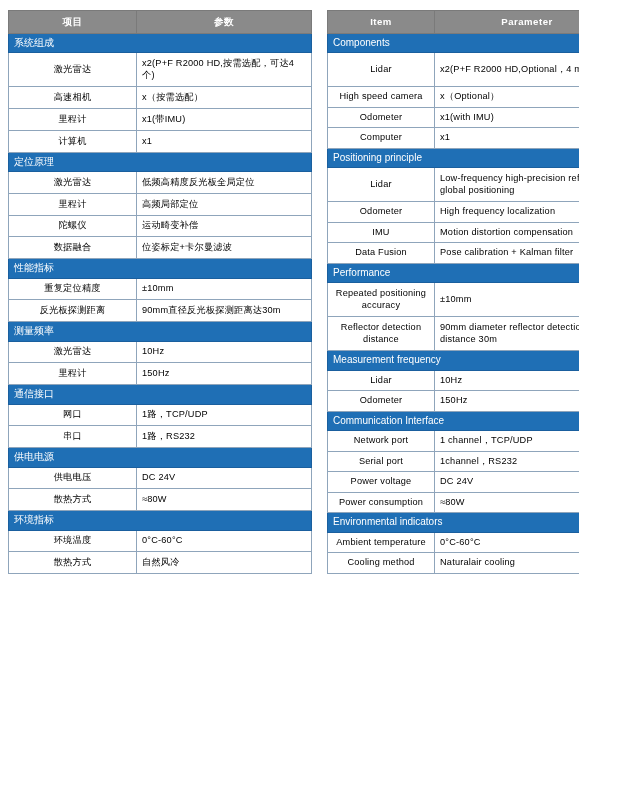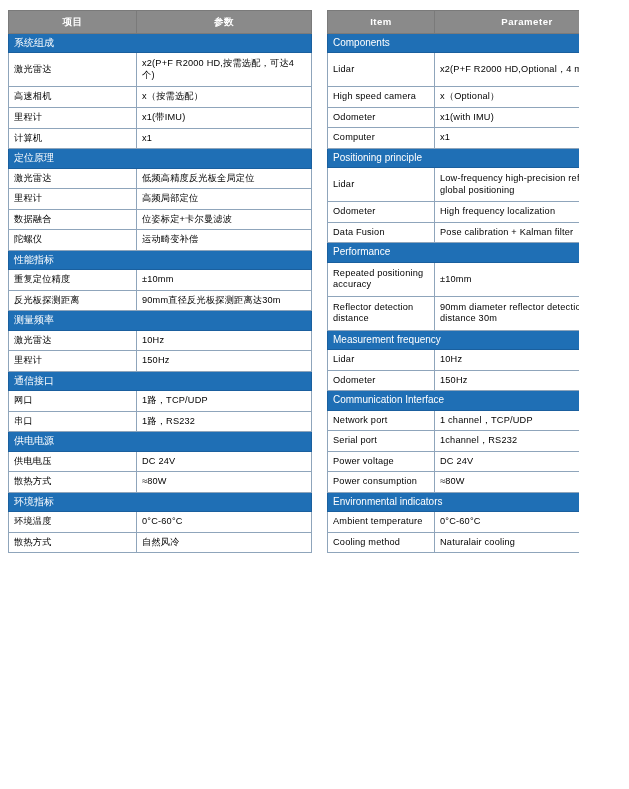--- a/index.html
+++ b/index.html
@@ -55,21 +55,21 @@
   tr.section td {
     background: #1f6fb5;
     color: #ffffff;
     font-weight: normal;
     font-size: 10px;
     padding: 3px 5px;
     border: 1px solid #1a5f9e;
     height: 17px;
   }
   tr.data td { background: #ffffff; }
-  tr.data td.label { letter-spacing: 0.2px; }
+  tr.data td.label { letter-spacing: 0.2px; text-align: center; }
   tr.data td.value { letter-spacing: 0.2px; }
   td.tall { height: 34px; }
 </style>
 </head>
 <body>
 
 <div class="page">
   <div class="tables">
 
     <table class="cn">
@@ -108,26 +108,26 @@
           </tr>
           <tr class="data">
             <td class="label">激光雷达</td>
             <td class="value">低频高精度反光板全局定位</td>
           </tr>
           <tr class="data">
             <td class="label">里程计</td>
             <td class="value">高频局部定位</td>
           </tr>
           <tr class="data">
+            <td class="label">陀螺仪</td>
+            <td class="value">运动畸变补偿</td>
+          </tr>
+          <tr class="data">
             <td class="label">数据融合</td>
             <td class="value">位姿标定+卡尔曼滤波</td>
-          </tr>
-          <tr class="data">
-            <td class="label">陀螺仪</td>
-            <td class="value">运动畸变补偿</td>
           </tr>
           <tr class="section">
             <td colspan="2">性能指标</td>
           </tr>
           <tr class="data">
             <td class="label">重复定位精度</td>
             <td class="value">±10mm</td>
           </tr>
           <tr class="data">
             <td class="label">反光板探测距离</td>
@@ -216,20 +216,24 @@
           </tr>
           <tr class="data">
             <td class="label tall">Lidar</td>
             <td class="value tall">Low-frequency high-precision reflector global positioning</td>
           </tr>
           <tr class="data">
             <td class="label">Odometer</td>
             <td class="value">High frequency localization</td>
           </tr>
           <tr class="data">
+            <td class="label">IMU</td>
+            <td class="value">Motion distortion compensation</td>
+          </tr>
+          <tr class="data">
             <td class="label">Data Fusion</td>
             <td class="value">Pose calibration + Kalman filter</td>
           </tr>
           <tr class="section">
             <td colspan="2">Performance</td>
           </tr>
           <tr class="data">
             <td class="label tall">Repeated positioning accuracy</td>
             <td class="value tall">±10mm</td>
           </tr>

